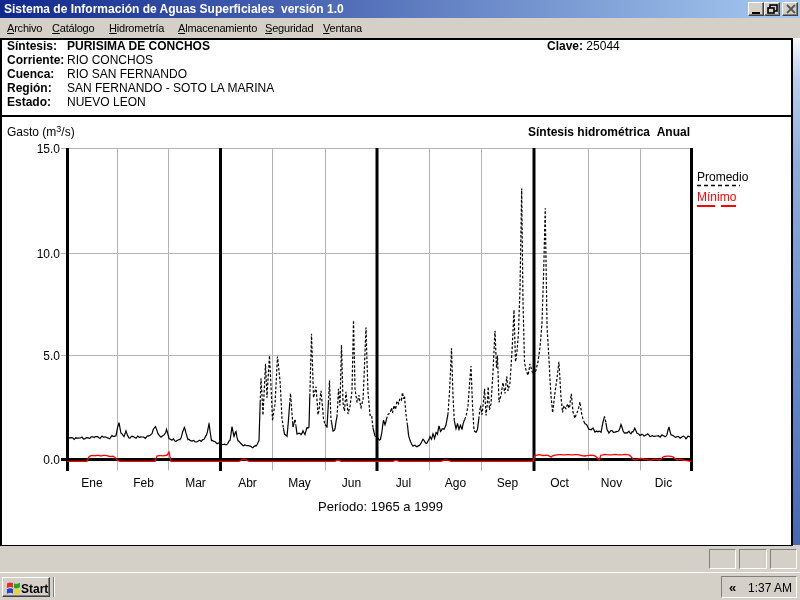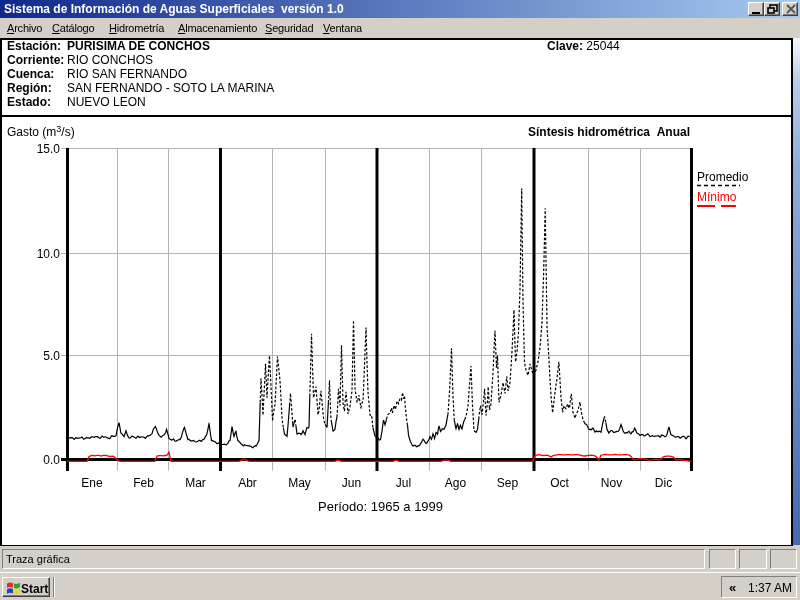--- a/index.html
+++ b/index.html
@@ -66,21 +66,21 @@
 <div class="abs" style="left:0; top:38px; width:792px; height:508px; background:#fff;"></div>
 <div class="abs blk" style="left:0; top:38px; width:792px; height:1.5px;"></div>
 <div class="abs blk" style="left:0; top:38px; width:1.5px; height:508px;"></div>
 <div class="abs blk" style="left:791px; top:38px; width:1.5px; height:508px;"></div>
 <div class="abs blk" style="left:0; top:544.5px; width:793px; height:1.5px;"></div>
 <div class="abs blk" style="left:0; top:115px; width:792px; height:1.5px;"></div>
 
 <div class="abs" style="left:792.5px; top:38px; width:7.5px; height:507px;
   background:linear-gradient(to bottom,#f6f9fd 0%,#b9cdeb 8%,#8facd9 25%,#6c8fcb 60%,#4568ae 100%);"></div>
 
-<div class="hdr abs" style="left:7px; top:39px;"><span class="b">Estación:</span></div>
+<div class="hdr abs" style="left:7px; top:39px;"><span class="b">Síntesis:</span></div>
 <div class="hdr abs" style="left:67px; top:39px;font-weight:bold;">PURISIMA DE CONCHOS</div>
 <div class="hdr abs" style="left:7px; top:53px;"><span class="b">Corriente:</span></div>
 <div class="hdr abs" style="left:67px; top:53px;">RIO CONCHOS</div>
 <div class="hdr abs" style="left:7px; top:67px;"><span class="b">Cuenca:</span></div>
 <div class="hdr abs" style="left:67px; top:67px;">RIO SAN FERNANDO</div>
 <div class="hdr abs" style="left:7px; top:81px;"><span class="b">Región:</span></div>
 <div class="hdr abs" style="left:67px; top:81px;">SAN FERNANDO - SOTO LA MARINA</div>
 <div class="hdr abs" style="left:7px; top:95px;"><span class="b">Estado:</span></div>
 <div class="hdr abs" style="left:67px; top:95px;">NUEVO LEON</div>
 <div class="hdr abs" style="left:547px; top:39px;"><span class="b">Clave:</span> 25044</div>
@@ -134,23 +134,20 @@
   <text x="697" y="181" font-size="12">Promedio</text>
   <line x1="697" y1="185.5" x2="740" y2="185.5" stroke="#000" stroke-width="1.5" stroke-dasharray="4,3"></line>
   <text x="697" y="201" font-size="12" fill="#f00">Mínimo</text>
   <g stroke="#f00" stroke-width="2">
     <line x1="697" y1="206" x2="715" y2="206"></line>
     <line x1="721" y1="206" x2="736" y2="206"></line>
   </g>
 </svg>
 
 <div id="statusbar" class="abs">
-  <div class="abs sunken" style="left:2px; top:3px; width:703px; height:20px;">
-    <span class="abs" style="left:3px; top:3px; font-size:11px;">Traza gráfica</span>
-  </div>
   <div class="abs sunken" style="left:709px; top:3px; width:27px; height:20px;"></div>
   <div class="abs sunken" style="left:739px; top:3px; width:28px; height:20px;"></div>
   <div class="abs sunken" style="left:770px; top:3px; width:27px; height:20px;"></div>
 </div>
 
 <div id="taskbar" class="abs">
   <div id="startbtn" class="abs raised">
     <svg class="abs" style="left:2px; top:1px;" width="16" height="17" viewBox="0 0 16 17">
       <path d="M2,4.6 C4,3.2 6,3.2 8,4.2 L8,8.7 C6,7.7 4,7.7 2,9.1 Z" fill="#e03024"></path>
       <path d="M9,4.5 C11,5.2 13,5 15,3.8 L15,8.3 C13,9.5 11,9.7 9,9 Z" fill="#28a428"></path>

